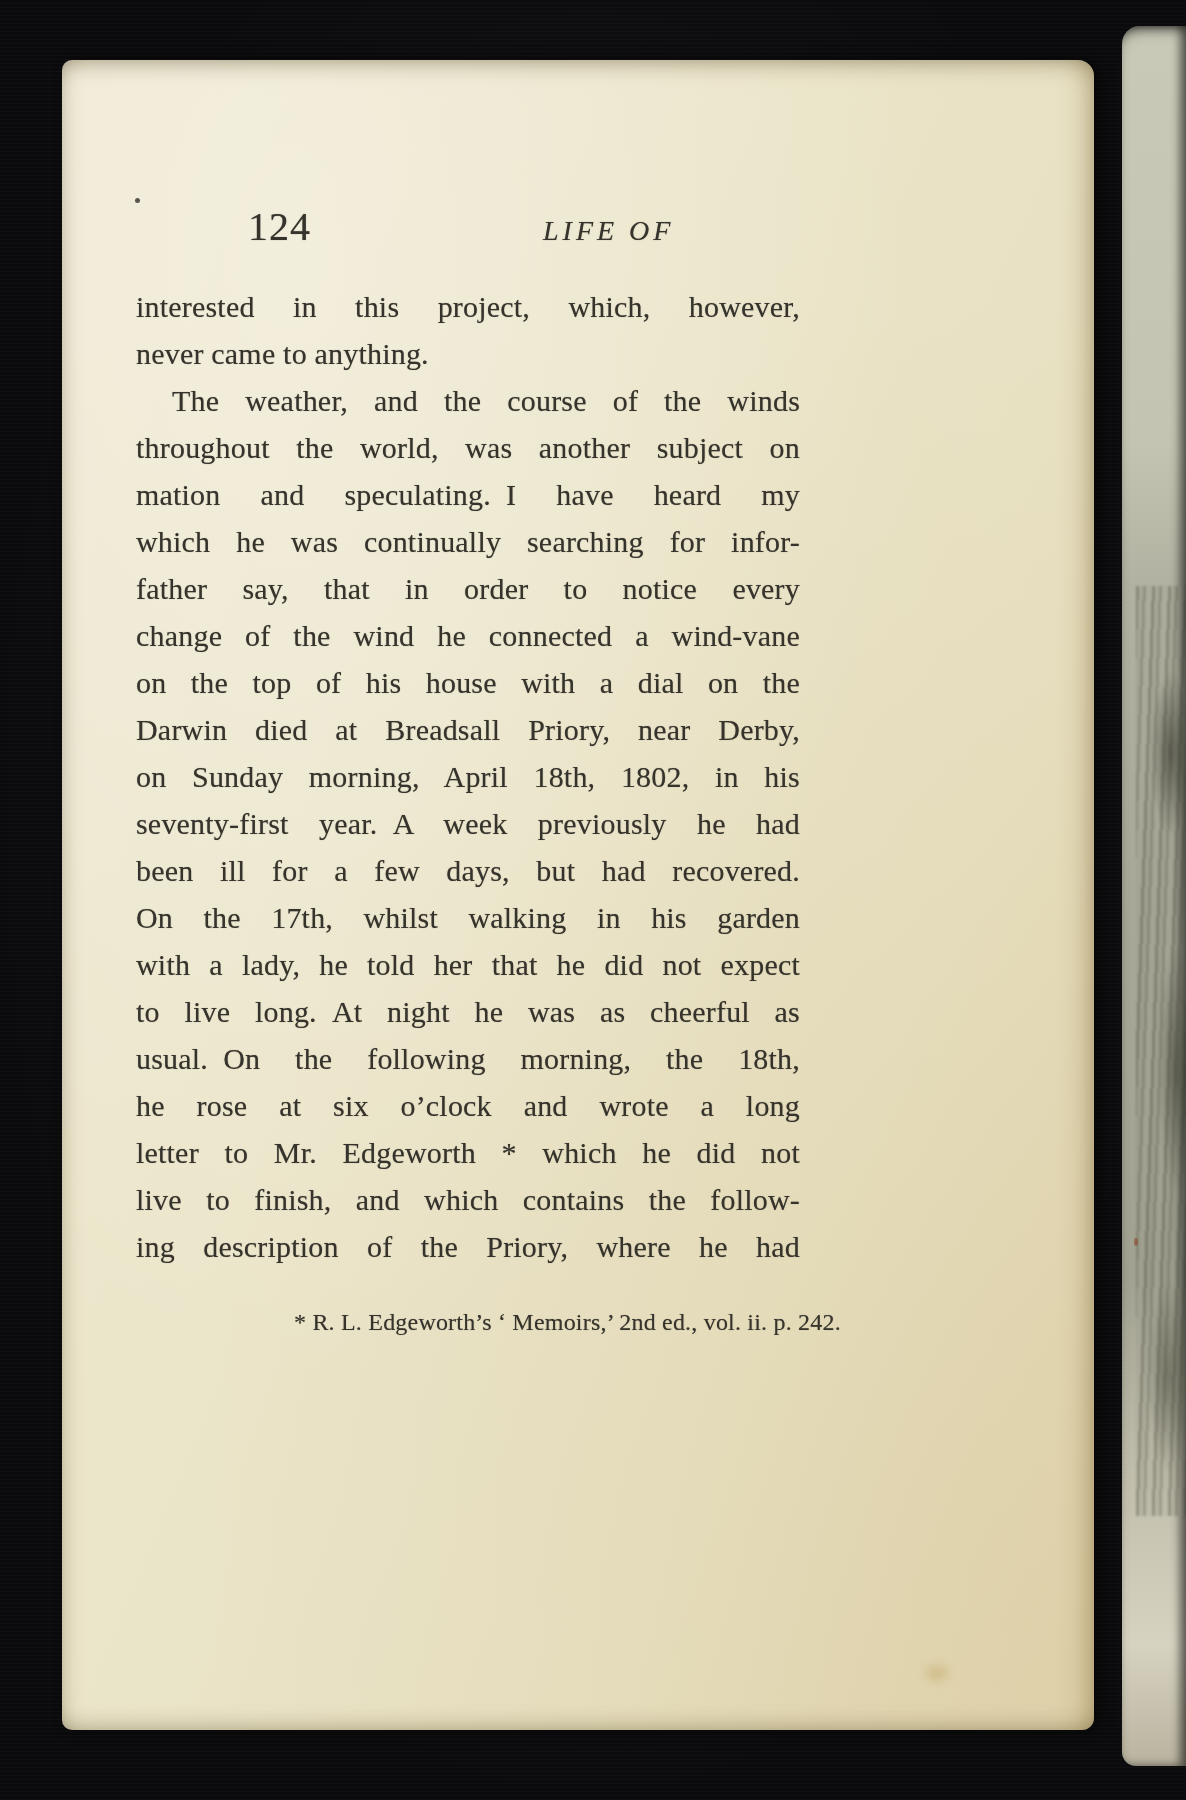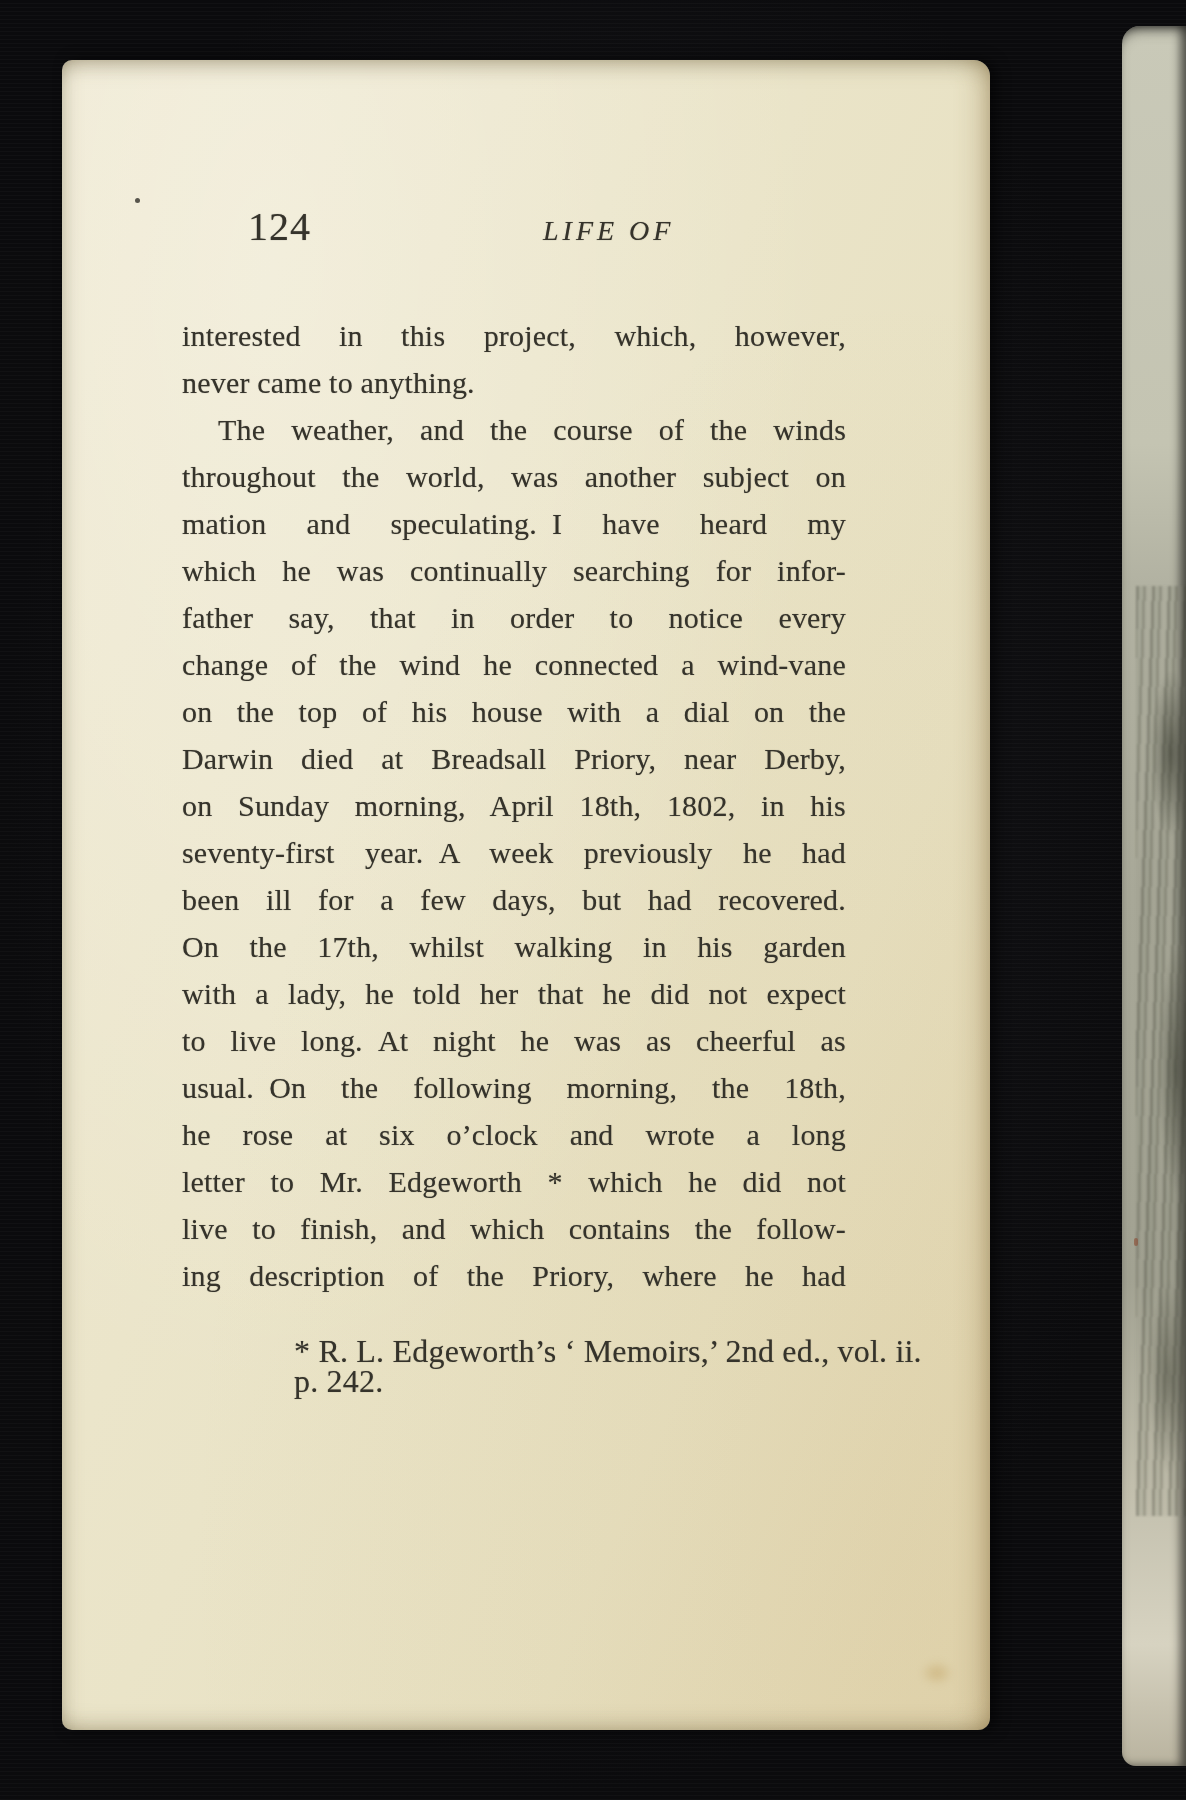--- a/index.html
+++ b/index.html
@@ -40,21 +40,21 @@
       repeating-linear-gradient(92deg,
         rgba(60,62,50,0.35) 0 3px, rgba(120,122,106,0.18) 3px 7px,
         rgba(70,72,58,0.30) 7px 10px, rgba(140,140,124,0.12) 10px 16px);
     filter: blur(1px);
   }
 
   
   .page {
     position: absolute;
     left: 62px; top: 60px;
-    width: 928px; height: 1670px;
+    width: 1032px; height: 1670px;
     border-radius: 10px 16px 12px 10px;
     background:
       radial-gradient(ellipse at 22% 12%, rgba(255,255,252,0.30), transparent 55%),
       radial-gradient(ellipse at 90% 90%, rgba(190,160,95,0.12), transparent 60%),
       linear-gradient(113deg, #efe9d2 0%, var(--color-paper, #eae4c8) 46%, #e7e0c1 72%, #e2d6b1 100%);
     box-shadow:
       inset -18px 0 30px -14px rgba(120, 92, 40, 0.45),
       inset 0 16px 26px -18px rgba(95, 85, 55, 0.55),
       inset 0 -16px 26px -18px rgba(95, 85, 55, 0.40),
       inset 14px 0 24px -18px rgba(95, 85, 55, 0.40),
@@ -88,40 +88,40 @@
   }
   .title {
     position: absolute; left: 481px; top: 9px;
     font-size: 28px; line-height: 32px;
     letter-spacing: 4px;
     text-shadow: 0 0 1px rgba(53,51,43,0.5);
     font-style: italic;
   }
 
   .body {
-    margin-top: 64px;
-    padding-left: 120px;
+    margin-top: 35px;
+    padding-left: 74px;
     width: 664px;
   }
   .line {
     font-size: 30px;
     line-height: 47px;
     letter-spacing: 0.2px;
     white-space: normal;
     text-shadow: 0 0 1px rgba(53,51,43,0.45);
   }
   .line.j { text-align: justify; text-align-last: justify; }
   .line.ind { text-indent: 36px; }
   .line.gap { margin-bottom: 47px; }
 
   .footnote {
     margin-top: 37px;
     padding-left: 232px;
     width: 640px;
-    font-size: 32px;
+    font-size: 24px;
     line-height: 30px;
     letter-spacing: 0.2px;
     text-shadow: 0 0 1px rgba(53,51,43,0.45);
   }
 </style>
 </head>
 <body>
 
 <div class="stage">
 

